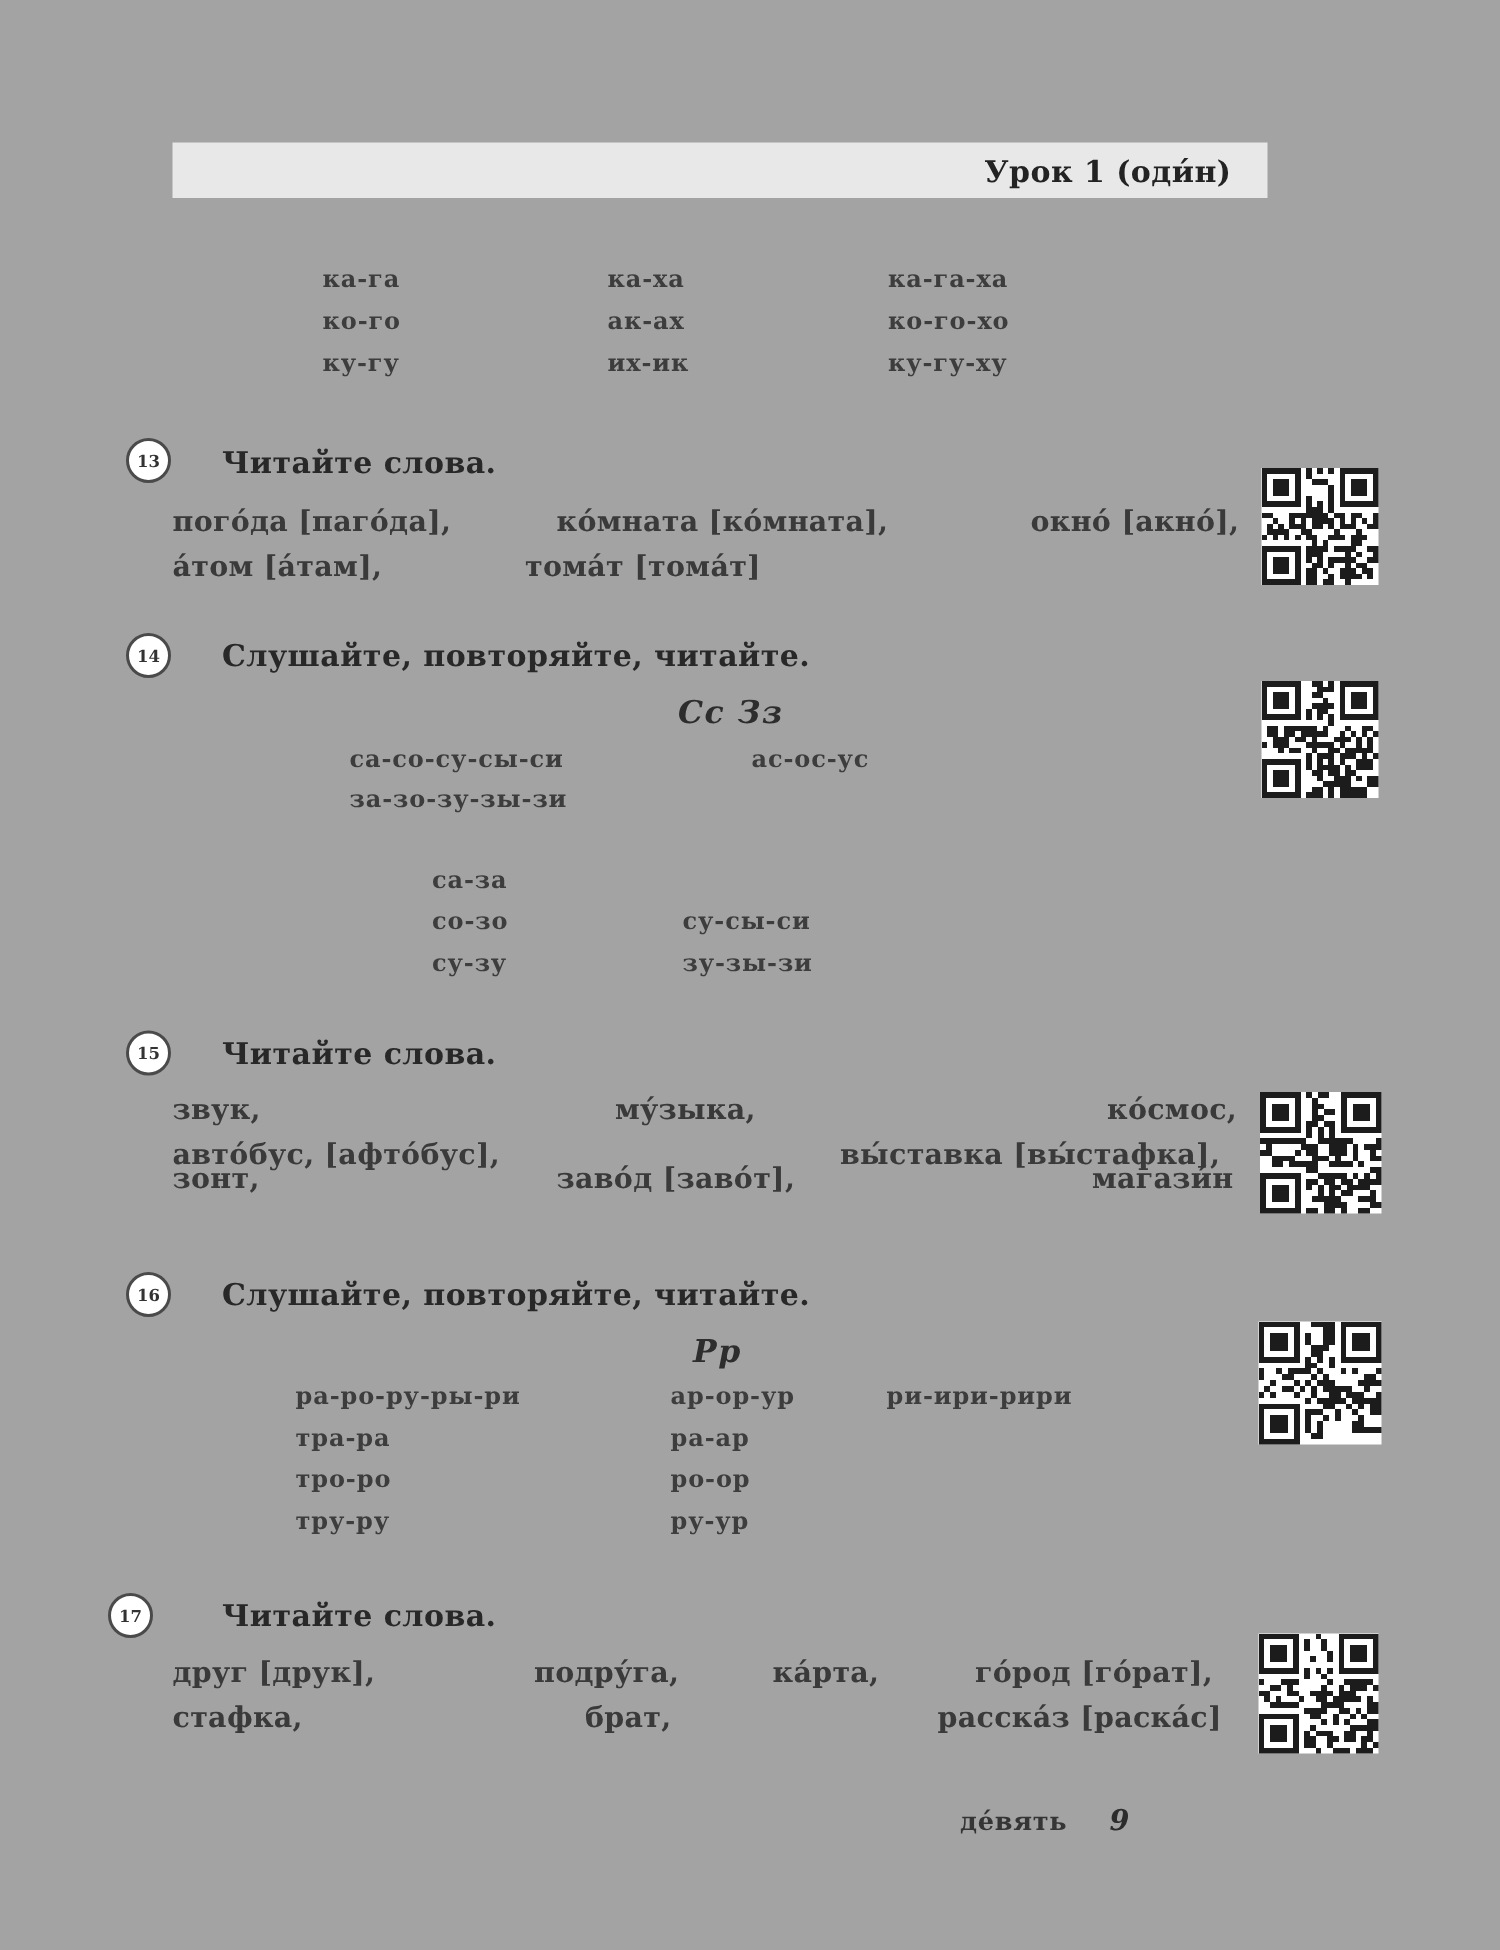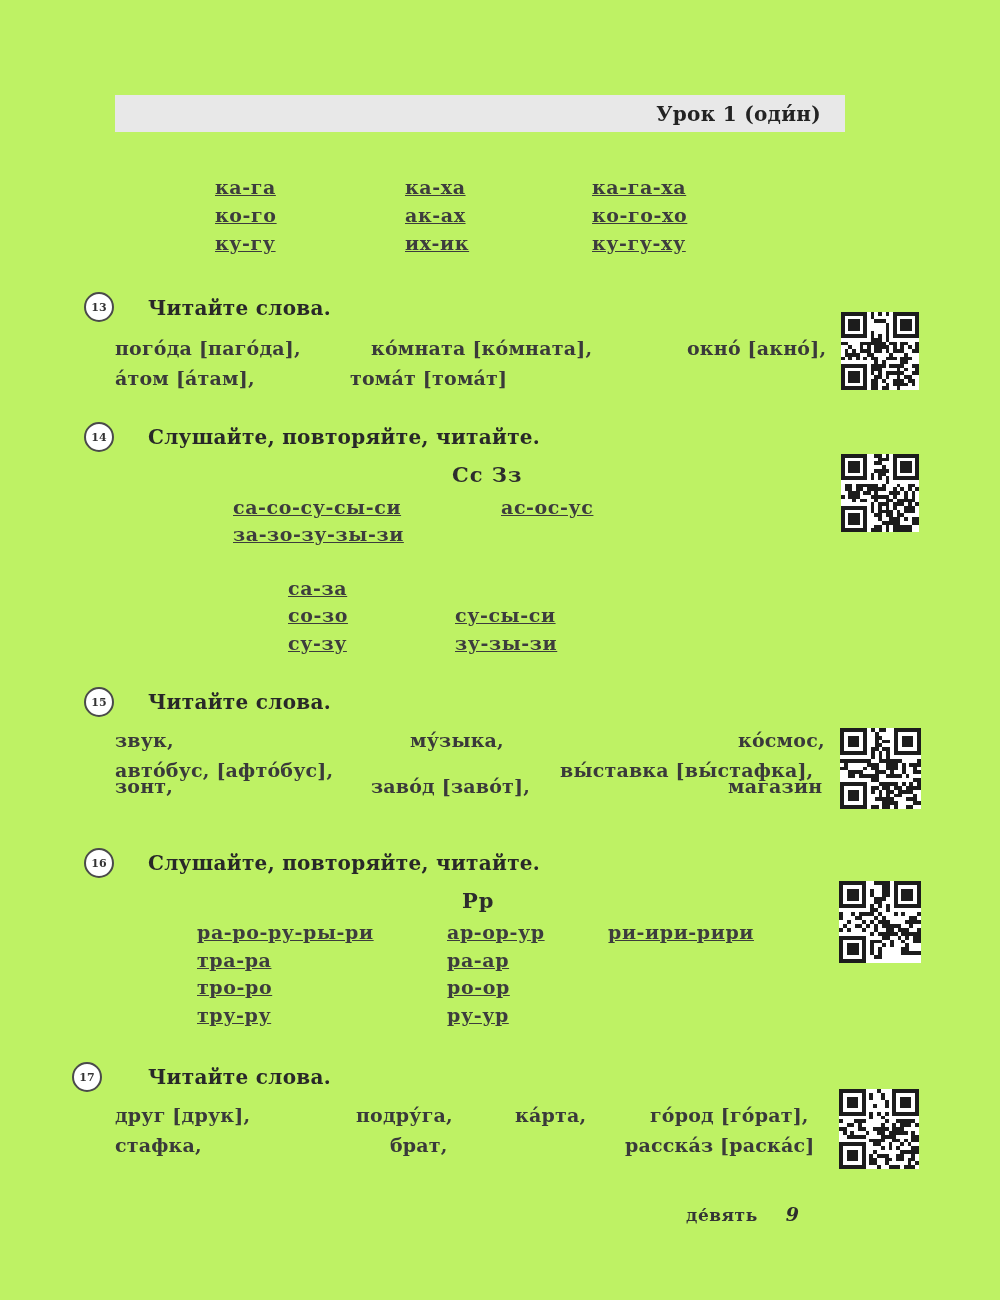--- a/index.html
+++ b/index.html
@@ -1,38 +1,38 @@
 <!DOCTYPE html>
 <html><head>
 <meta charset="utf-8">
 <style>
   html,body{margin:0;padding:0;background:#ffffff;}
   .page{
-    position:relative;width:1000px;height:1300px;background:#bef264;
+    position:relative;width:1000px;height:1300px;background:#a3a3a3;
     font-family:"DejaVu Serif","Liberation Serif",serif;
     color:#3a3a3a;overflow:hidden;
   }
   .abs{position:absolute;}
   .header-bar{
     left:115px;top:95px;width:730px;height:37px;
     background:#e8e8e8;display:flex;align-items:center;justify-content:flex-end;
     padding-right:24px;box-sizing:border-box;
   }
   .header-title{font-size:20px;font-weight:bold;color:#232323;letter-spacing:.3px;}
   .line{position:absolute;left:115px;width:760px;height:24px;}
   .line > span{position:absolute;top:0;white-space:nowrap;}
-  .syll{font-size:19px;font-weight:bold;color:#3d3d3d;letter-spacing:.6px;text-decoration:underline;}
+  .syll{font-size:16px;font-weight:bold;color:#3d3d3d;letter-spacing:.6px;}
   .word{font-size:19px;font-weight:bold;color:#3a3a3a;letter-spacing:.2px;}
   .ex-circle{
     width:30px;height:30px;border:2px solid #4a4a4a;border-radius:50%;
     display:flex;align-items:center;justify-content:center;
     font-size:11px;font-weight:bold;color:#333;background:#fff;box-sizing:border-box;
   }
   .ex-title{font-size:20px;font-weight:bold;color:#282828;letter-spacing:.3px;white-space:nowrap;}
-  .letters{font-size:21px;font-weight:bold;color:#2d2d2d;letter-spacing:1px;}
+  .letters{font-size:21px;font-weight:bold;color:#2d2d2d;letter-spacing:1px;font-style:italic;}
   .qr{background:#fff;}
   .footer{display:flex;align-items:baseline;gap:28px;}
   .footer-word{font-size:17px;font-weight:bold;color:#353535;letter-spacing:.5px;}
   .footer-num{font-size:19px;font-weight:bold;font-style:italic;color:#2c2c2c;}
 </style>
 </head>
 <body>
 
 <div class="page">
 
@@ -129,21 +129,21 @@
     </div>
 
   <div class="abs ex-circle" style="left:84px;top:848px">
     <span>16</span>
   </div>
   <div class="abs ex-title" style="left:148px;top:851px">Слушайте, повторяйте, читайте.</div>
   <div class="abs letters" style="left:462px;top:888px">Рр</div>
   <div class="line" style="top:921px">
     <span class="syll" style="left:82px">ра-ро-ру-ры-ри</span>
     <span class="syll" style="left:332px">ар-ор-ур</span>
-    <span class="syll" style="left:493px">ри-ири-рири</span>
+    <span class="syll" style="left:476px">ри-ири-рири</span>
   </div>
   <div class="line" style="top:949px">
     <span class="syll" style="left:82px">тра-ра</span>
     <span class="syll" style="left:332px">ра-ар</span>
   </div>
   <div class="line" style="top:976px">
     <span class="syll" style="left:82px">тро-ро</span>
     <span class="syll" style="left:332px">ро-ор</span>
   </div>
   <div class="line" style="top:1004px">
@@ -170,18 +170,18 @@
     <span class="word" style="left:0px">стафка,</span>
     <span class="word" style="left:275px">брат,</span>
     <span class="word" style="left:510px">расска́з [раска́с]</span>
   </div>
   <div class="abs qr" style="left:839px;top:1089px;width:80px;height:80px">
       <svg viewBox="0 0 21 21" shape-rendering="crispEdges" style="width: 100%; height: 100%; display: block;">
         <path d="M10 0h1v1h-1zM8 1h1v1h-1zM11 1h1v1h-1zM8 2h1v1h-1zM11 2h1v1h-1zM12 3h1v1h-1zM9 4h1v1h-1zM12 4h1v1h-1zM8 6h1v1h-1zM10 6h1v1h-1zM12 6h1v1h-1zM8 7h1v1h-1zM11 7h1v1h-1zM0 8h1v1h-1zM4 8h1v1h-1zM5 8h1v1h-1zM6 8h1v1h-1zM12 8h1v1h-1zM15 8h1v1h-1zM16 8h1v1h-1zM17 8h1v1h-1zM18 8h1v1h-1zM19 8h1v1h-1zM2 9h1v1h-1zM3 9h1v1h-1zM5 9h1v1h-1zM11 9h1v1h-1zM14 9h1v1h-1zM16 9h1v1h-1zM17 9h1v1h-1zM18 9h1v1h-1zM20 9h1v1h-1zM0 10h1v1h-1zM1 10h1v1h-1zM5 10h1v1h-1zM6 10h1v1h-1zM9 10h1v1h-1zM10 10h1v1h-1zM11 10h1v1h-1zM12 10h1v1h-1zM14 10h1v1h-1zM15 10h1v1h-1zM16 10h1v1h-1zM1 11h1v1h-1zM3 11h1v1h-1zM7 11h1v1h-1zM10 11h1v1h-1zM11 11h1v1h-1zM13 11h1v1h-1zM14 11h1v1h-1zM15 11h1v1h-1zM16 11h1v1h-1zM17 11h1v1h-1zM19 11h1v1h-1zM2 12h1v1h-1zM3 12h1v1h-1zM4 12h1v1h-1zM5 12h1v1h-1zM6 12h1v1h-1zM11 12h1v1h-1zM12 12h1v1h-1zM13 12h1v1h-1zM14 12h1v1h-1zM19 12h1v1h-1zM20 12h1v1h-1zM8 13h1v1h-1zM9 13h1v1h-1zM10 13h1v1h-1zM11 13h1v1h-1zM14 13h1v1h-1zM15 13h1v1h-1zM17 13h1v1h-1zM19 13h1v1h-1zM20 13h1v1h-1zM9 14h1v1h-1zM10 14h1v1h-1zM13 14h1v1h-1zM16 14h1v1h-1zM18 14h1v1h-1zM11 15h1v1h-1zM13 15h1v1h-1zM15 15h1v1h-1zM19 15h1v1h-1zM20 15h1v1h-1zM9 16h1v1h-1zM16 16h1v1h-1zM17 16h1v1h-1zM18 16h1v1h-1zM19 16h1v1h-1zM20 16h1v1h-1zM8 17h1v1h-1zM10 17h1v1h-1zM11 17h1v1h-1zM12 17h1v1h-1zM15 17h1v1h-1zM16 17h1v1h-1zM19 17h1v1h-1zM8 18h1v1h-1zM9 18h1v1h-1zM12 18h1v1h-1zM13 18h1v1h-1zM15 18h1v1h-1zM16 18h1v1h-1zM18 18h1v1h-1zM19 18h1v1h-1zM8 19h1v1h-1zM9 19h1v1h-1zM12 19h1v1h-1zM18 19h1v1h-1zM20 19h1v1h-1zM10 20h1v1h-1zM13 20h1v1h-1zM14 20h1v1h-1zM15 20h1v1h-1zM17 20h1v1h-1zM18 20h1v1h-1zM19 20h1v1h-1zM0 0h1v1h-1zM0 6h1v1h-1zM1 0h1v1h-1zM1 6h1v1h-1zM2 0h1v1h-1zM2 6h1v1h-1zM3 0h1v1h-1zM3 6h1v1h-1zM4 0h1v1h-1zM4 6h1v1h-1zM5 0h1v1h-1zM5 6h1v1h-1zM6 0h1v1h-1zM6 6h1v1h-1zM0 1h1v1h-1zM6 1h1v1h-1zM0 2h1v1h-1zM6 2h1v1h-1zM0 3h1v1h-1zM6 3h1v1h-1zM0 4h1v1h-1zM6 4h1v1h-1zM0 5h1v1h-1zM6 5h1v1h-1zM2 2h1v1h-1zM3 2h1v1h-1zM4 2h1v1h-1zM2 3h1v1h-1zM3 3h1v1h-1zM4 3h1v1h-1zM2 4h1v1h-1zM3 4h1v1h-1zM4 4h1v1h-1zM14 0h1v1h-1zM14 6h1v1h-1zM15 0h1v1h-1zM15 6h1v1h-1zM16 0h1v1h-1zM16 6h1v1h-1zM17 0h1v1h-1zM17 6h1v1h-1zM18 0h1v1h-1zM18 6h1v1h-1zM19 0h1v1h-1zM19 6h1v1h-1zM20 0h1v1h-1zM20 6h1v1h-1zM14 1h1v1h-1zM20 1h1v1h-1zM14 2h1v1h-1zM20 2h1v1h-1zM14 3h1v1h-1zM20 3h1v1h-1zM14 4h1v1h-1zM20 4h1v1h-1zM14 5h1v1h-1zM20 5h1v1h-1zM16 2h1v1h-1zM17 2h1v1h-1zM18 2h1v1h-1zM16 3h1v1h-1zM17 3h1v1h-1zM18 3h1v1h-1zM16 4h1v1h-1zM17 4h1v1h-1zM18 4h1v1h-1zM0 14h1v1h-1zM0 20h1v1h-1zM1 14h1v1h-1zM1 20h1v1h-1zM2 14h1v1h-1zM2 20h1v1h-1zM3 14h1v1h-1zM3 20h1v1h-1zM4 14h1v1h-1zM4 20h1v1h-1zM5 14h1v1h-1zM5 20h1v1h-1zM6 14h1v1h-1zM6 20h1v1h-1zM0 15h1v1h-1zM6 15h1v1h-1zM0 16h1v1h-1zM6 16h1v1h-1zM0 17h1v1h-1zM6 17h1v1h-1zM0 18h1v1h-1zM6 18h1v1h-1zM0 19h1v1h-1zM6 19h1v1h-1zM2 16h1v1h-1zM3 16h1v1h-1zM4 16h1v1h-1zM2 17h1v1h-1zM3 17h1v1h-1zM4 17h1v1h-1zM2 18h1v1h-1zM3 18h1v1h-1zM4 18h1v1h-1z" fill="#1c1c1c"></path>
       </svg>
     </div>
 
-  <div class="abs footer" style="left:640px;top:1203px;width:205px;justify-content:center">
+  <div class="abs footer" style="left:640px;top:1203px;width:205px;justify-content:flex-start">
     <span class="footer-word">де́вять</span>
     <span class="footer-num">9</span>
   </div>
 
 </div>
 
 </body></html>

